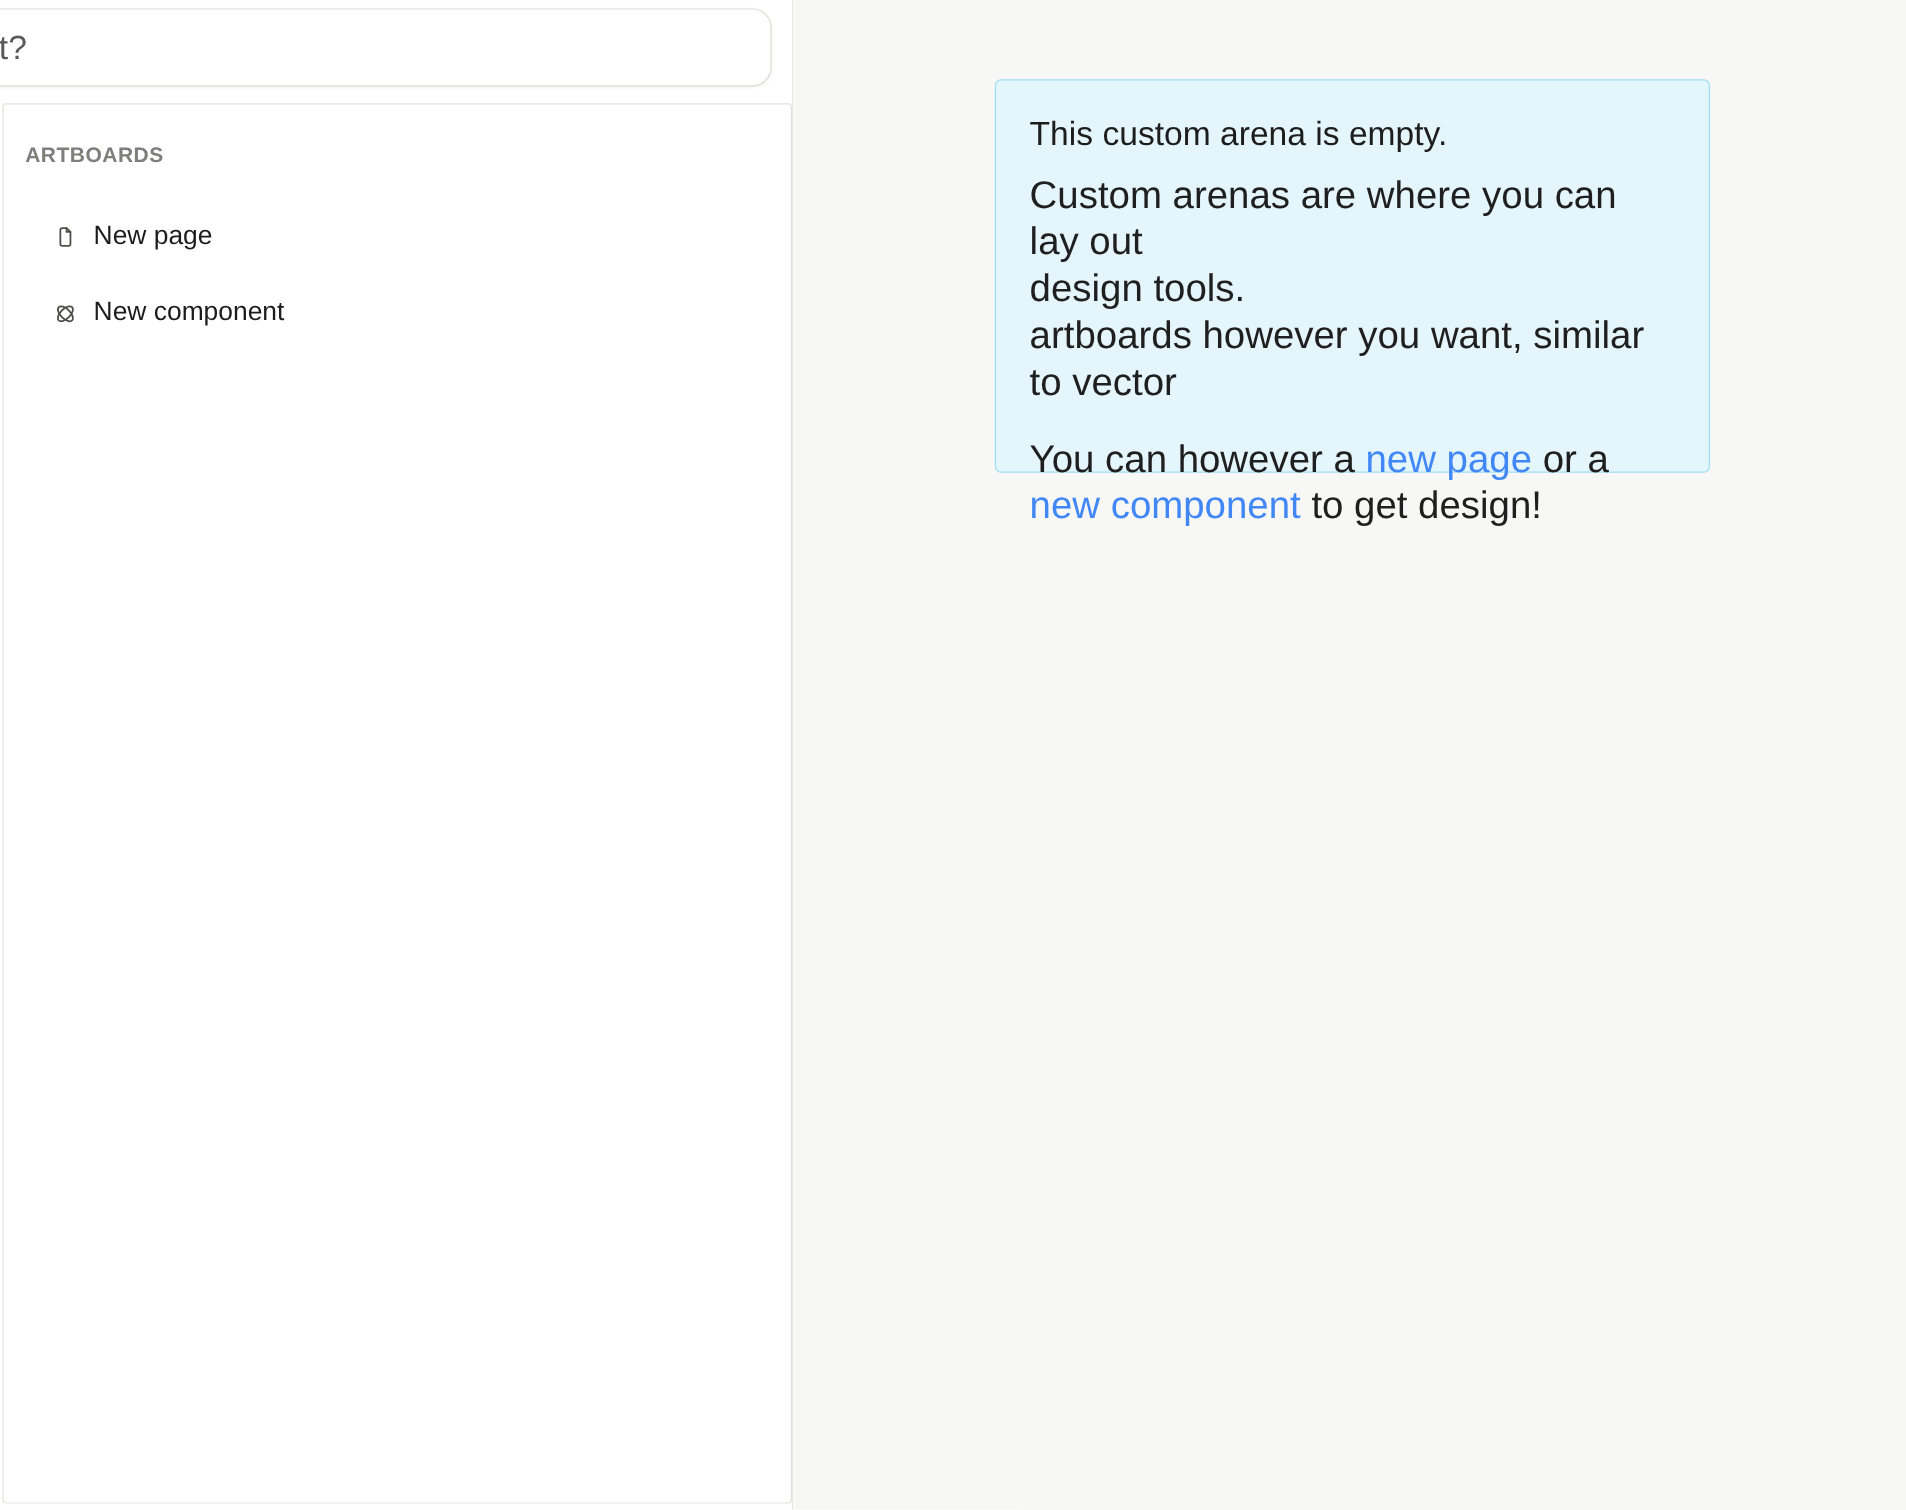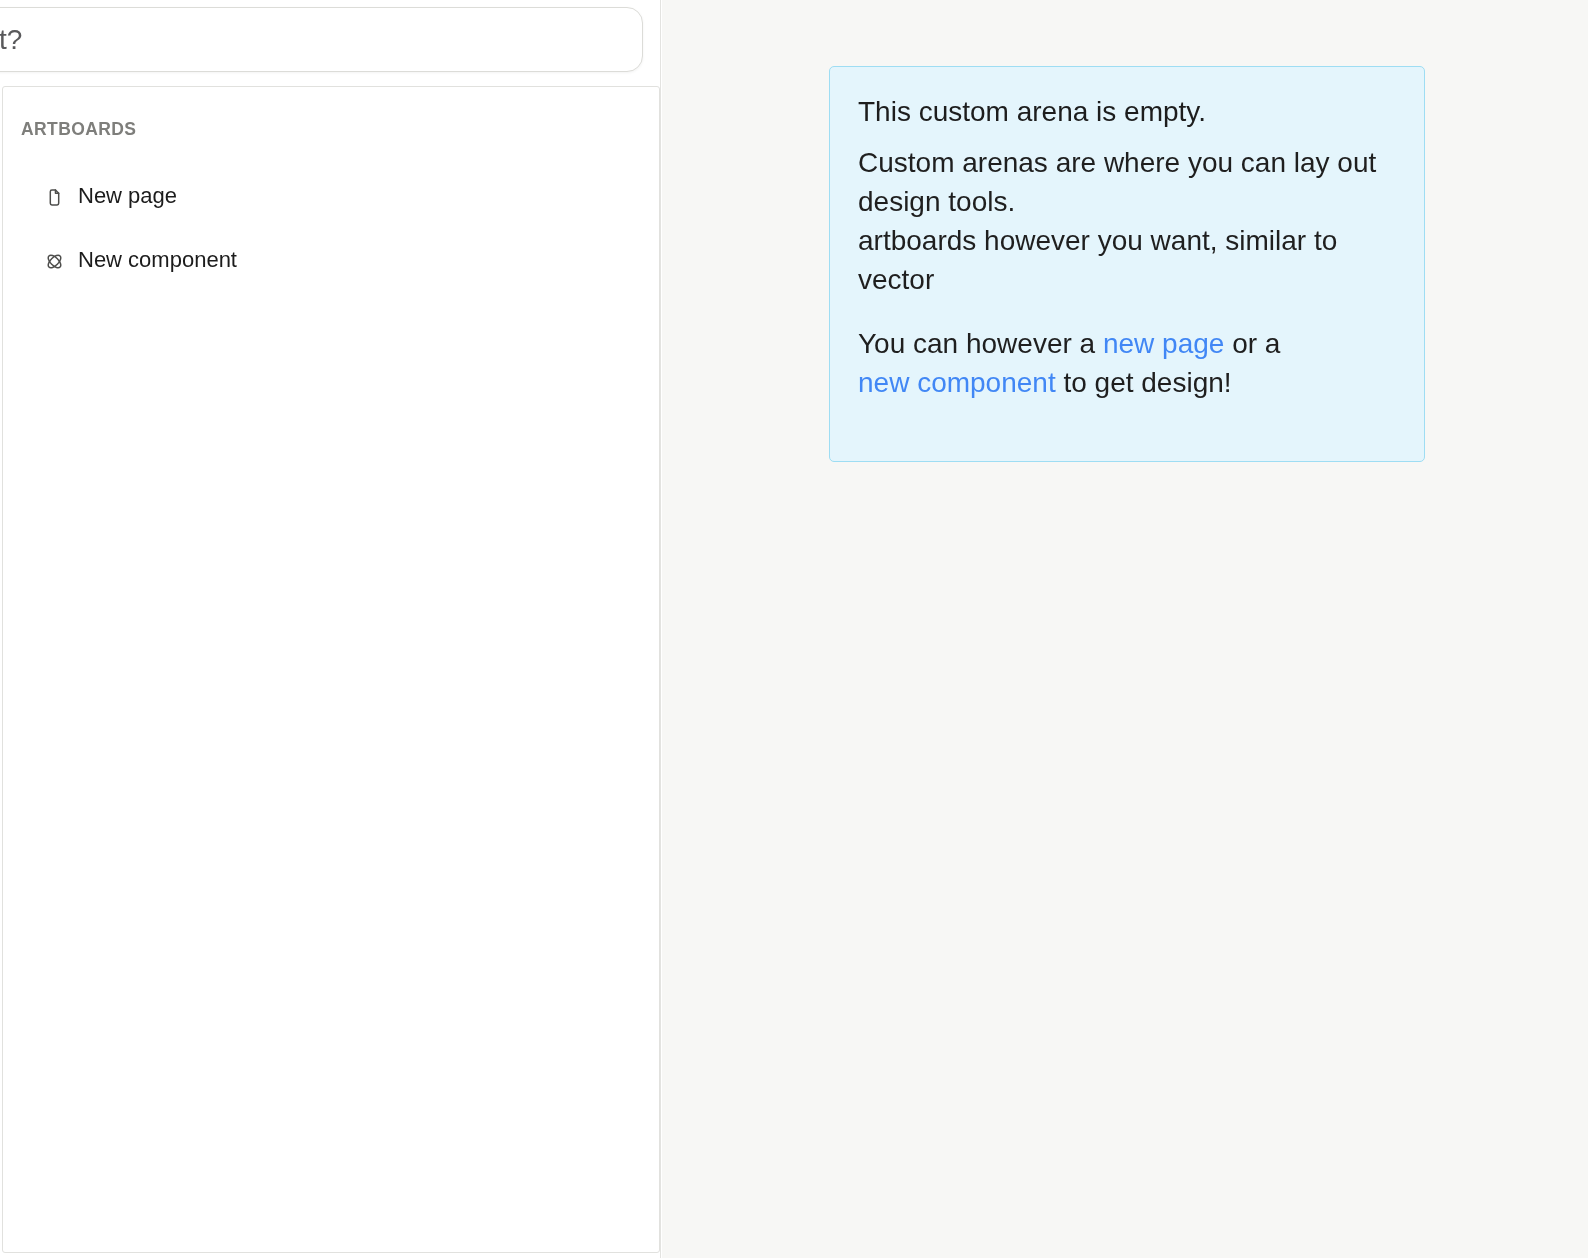--- a/index.html
+++ b/index.html
@@ -83,37 +83,37 @@
   .canvas {
     position: absolute;
     left: 662px; top: 0;
     width: 926px; height: 1258px;
     background: #f7f7f5;
   }
 
   .infobox {
     position: absolute;
     left: 167px; top: 66px;
-    width: 596px; height: 396px;
+    width: 596px; height: 328px;
     box-sizing: border-box;
     background: #e4f5fc;
     border: 1.5px solid #9eddf3;
     border-radius: 5px;
     padding: 26px 28px;
   }
 
   .infobox-title {
     font-size: 28px;
     line-height: 38px;
     color: #1d1d1d;
     margin: 0 0 12px 0;
   }
 
   .infobox-line {
-    font-size: 28px;
+    font-size: 32px;
     line-height: 39px;
     color: #1f1f1f;
   }
 
   .p2 { margin-top: 25px; }
 
   .text-link {
     color: #4187f5;
     text-decoration: none;
     white-space: nowrap;

